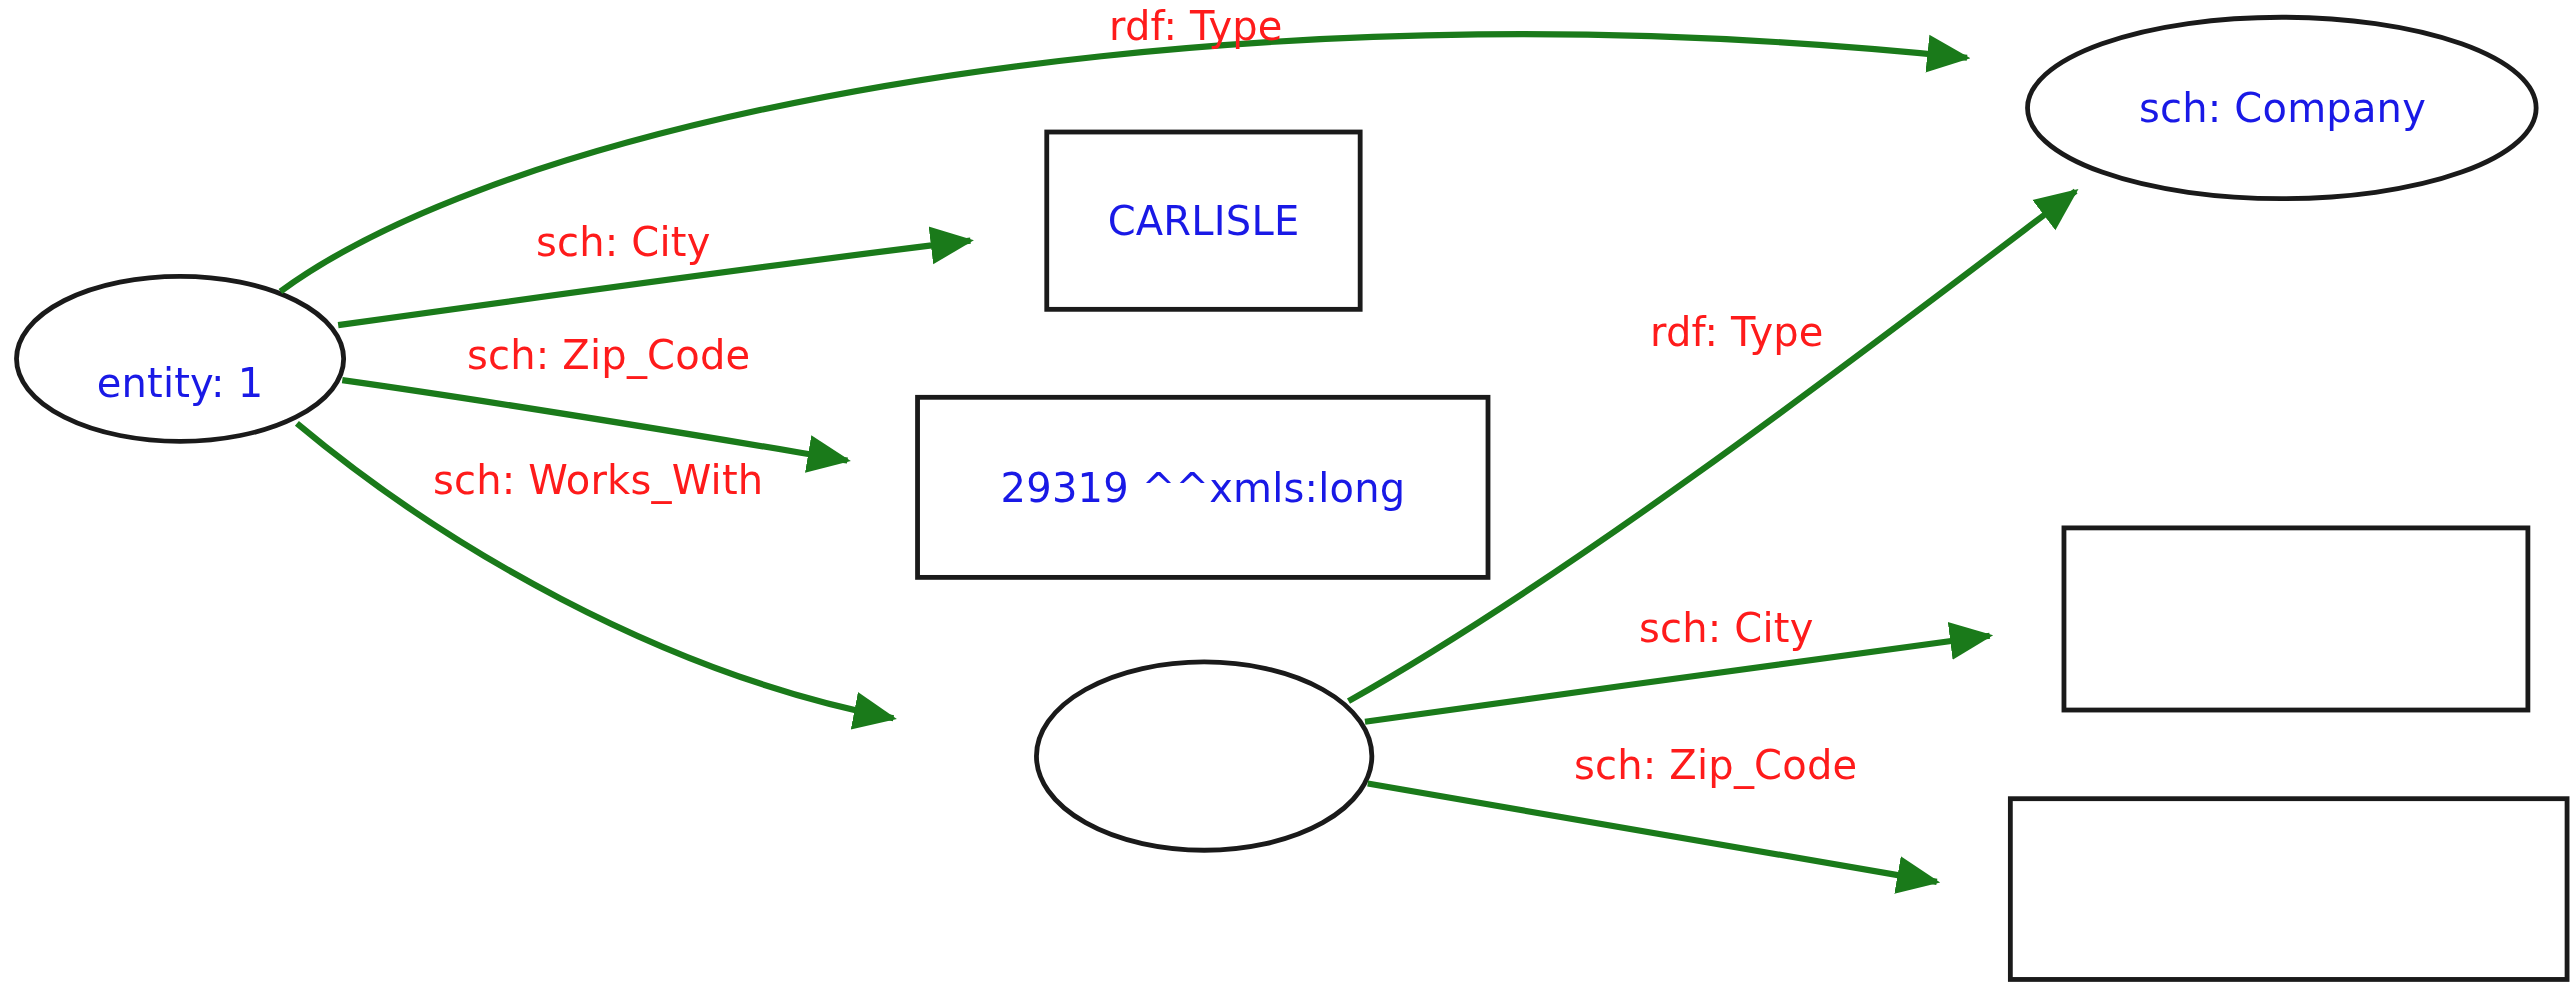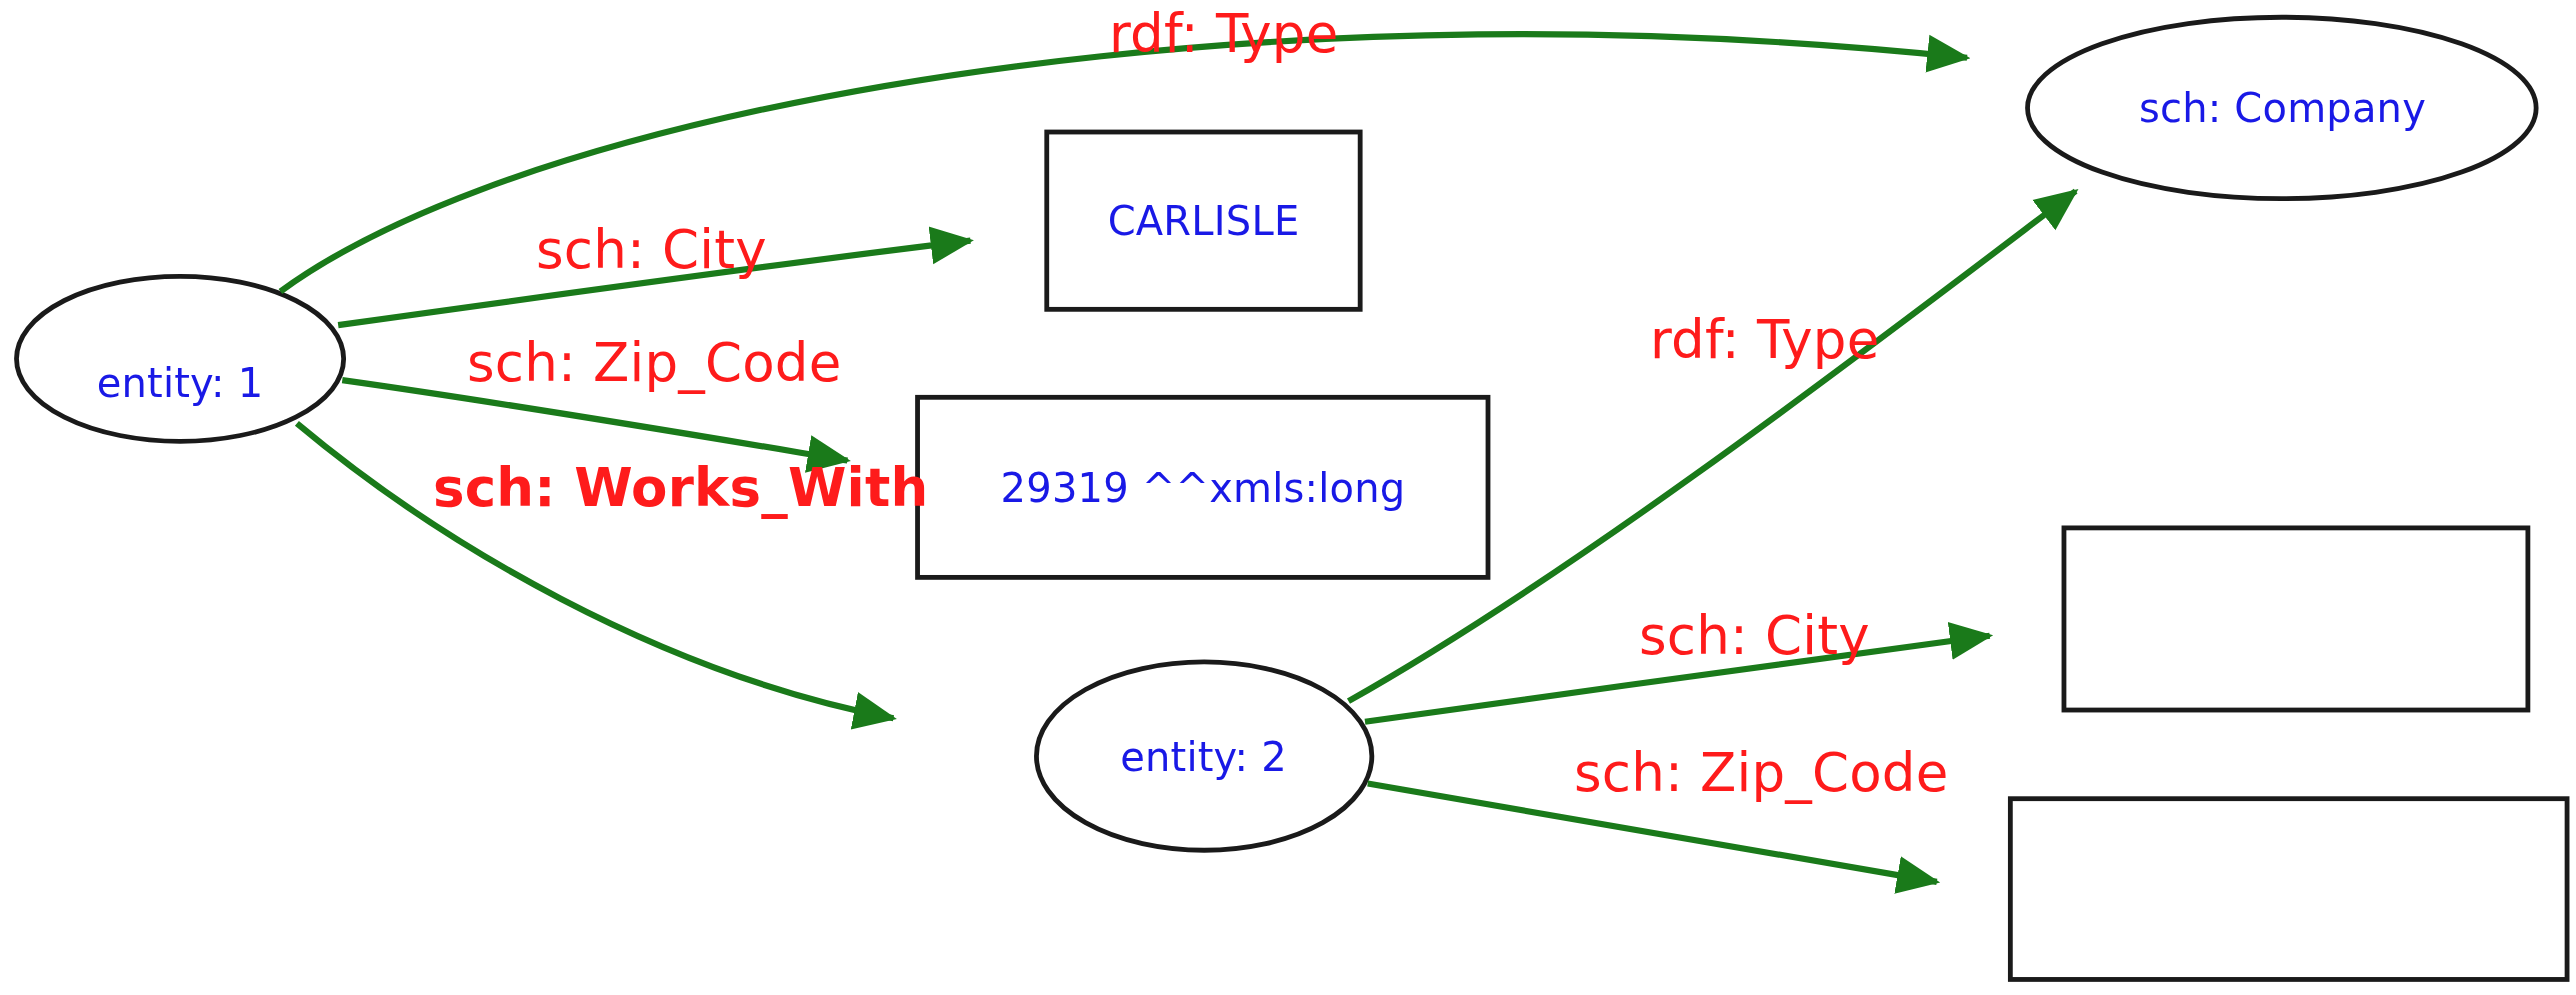--- a/index.html
+++ b/index.html
@@ -37,21 +37,21 @@
     font-size: 40px;
     font-weight: 400;
     white-space: nowrap;
     pointer-events: none;
     letter-spacing: 0.2px;
   }
   .edge-label {
     position: absolute;
     color: #fe1b1b;
     font-family: "DejaVu Sans", "Liberation Sans", sans-serif;
-    font-size: 53px;
+    font-size: 40px;
     font-weight: 400;
     white-space: nowrap;
     pointer-events: none;
     letter-spacing: 0.2px;
   }
   .hit {
     position: absolute;
     background: transparent;
   }
 </style>
@@ -91,37 +91,36 @@
 
     <path d="M 1962,1020 C 2300,830 2740,490 3020,278" fill="none" stroke="#1a7a1a" stroke-width="9" marker-end="url(#arrowGreen)"></path>
 
     <path d="M 1986,1050 C 2280,1010 2620,960 2895,925" fill="none" stroke="#1a7a1a" stroke-width="9" marker-end="url(#arrowGreen)"></path>
 
     <path d="M 1990,1140 C 2280,1190 2570,1240 2818,1283" fill="none" stroke="#1a7a1a" stroke-width="9" marker-end="url(#arrowGreen)"></path>
   </svg>
 
   <div class="node-label" style="left:17px; top:331px; width:326px; height:55px;margin-top:24px;">entity: 1</div>
 
-  <div class="node-label" style="left:1036px; top:729px; width:335px; height:55px;">entity: 2</div>
 
   <div class="node-label" style="left:1047px; top:193px; width:313px; height:55px;">CARLISLE</div>
 
   <div class="node-label" style="left:2028px; top:80px; width:509px; height:55px;">sch: Company</div>
 
   <div class="node-label" style="left:918px; top:460px; width:570px; height:55px;">29319 ^^xmls:long</div>
 
 
 
   <div class="edge-label" style="left:1109px; top:2.7px;">rdf: Type</div>
 
   <div class="edge-label" style="left:536px; top:219px;">sch: City</div>
 
   <div class="edge-label" style="left:467px; top:332px;">sch: Zip_Code</div>
 
-  <div class="edge-label" style="left:433px; top:457px;font-weight:bold;">sch: Works_With</div>
+  <div class="edge-label" style="left:433px; top:457px;">sch: Works_With</div>
 
   <div class="edge-label" style="left:1650px; top:309px;">rdf: Type</div>
 
   <div class="edge-label" style="left:1639px; top:605px;">sch: City</div>
 
   <div class="edge-label" style="left:1574px; top:742px;">sch: Zip_Code</div>
 
   <div class="hit" style="left:17px; top:276px; width:326px; height:165px;"></div>
   <div class="hit" style="left:1036px; top:662px; width:335px; height:188px;"></div>
   <div class="hit" style="left:2028px; top:17px; width:509px; height:181px;"></div>

